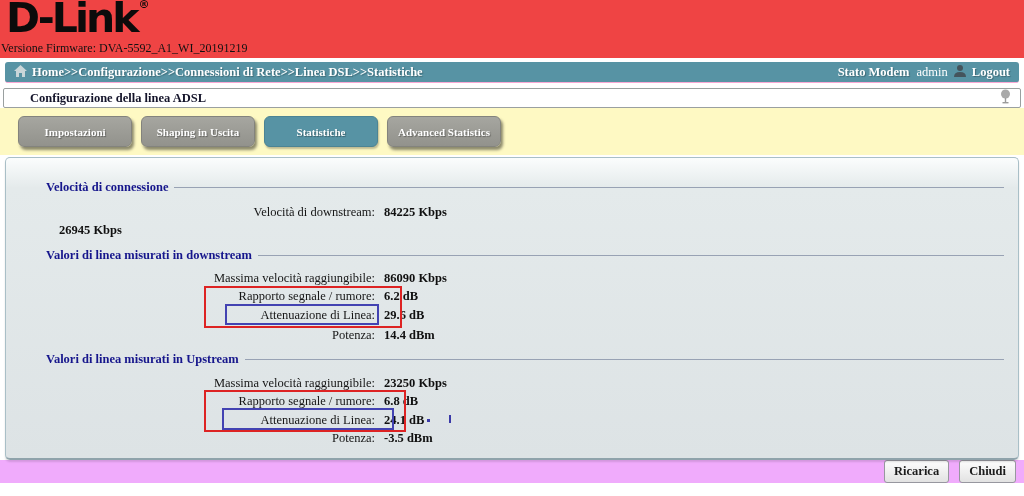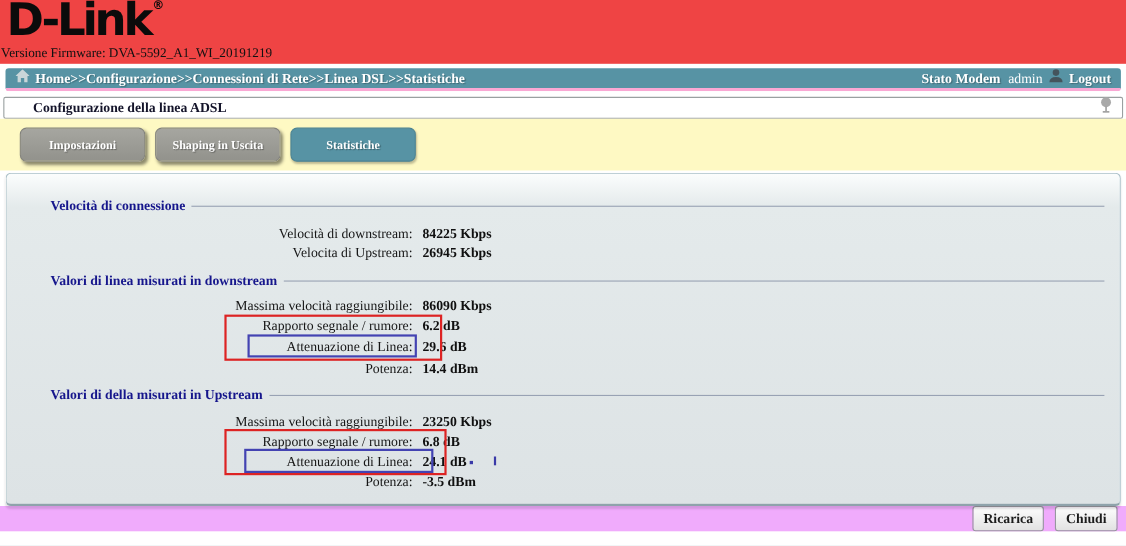--- a/index.html
+++ b/index.html
@@ -9,21 +9,21 @@
   
   .top-header { position: relative; height: 58px; background: #ef4444; }
   .logo { position: absolute; left: 6px; top: -6px;
     font-family: "DejaVu Sans", sans-serif; font-weight: 800; font-size: 41px;
     letter-spacing: -3px; color: #0b0b0b; }
   .logo sup { font-size: 11px; letter-spacing: 0; vertical-align: 24px; margin-left: 2px; }
   .firmware { position: absolute; left: 1px; top: 41px; font-size: 12px; color: #111; }
 
   
   .crumb-bar { margin: 4px 5px 0 5px; height: 21px; background: #5793a4;
-    border-radius: 3px; border-bottom: 3px solid #f9a8d4;
+    border-radius: 3px; border-bottom: 1px solid #f9a8d4;
     display: flex; align-items: center; padding: 0 9px; color: #fff; }
   .crumb-bar .crumb-text { font-size: 12.5px; font-weight: bold;
     text-shadow: 1px 1px 1px rgba(0,0,0,.28); margin-left: 5px; }
   .crumb-spacer { flex: 1; }
   .status-label, .logout-link { font-size: 12.5px; font-weight: bold;
     text-shadow: 1px 1px 1px rgba(0,0,0,.28); }
   .user-name { font-size: 12.5px; margin: 0 5px 0 7px; }
   .icon-svg { display: inline-block; vertical-align: middle; }
   .logout-link { margin-left: 5px; }
 
@@ -110,34 +110,34 @@
         <rect x="5.8" y="9" width="1.4" height="4" fill="#9a9a9a"></rect>
         <rect x="3.5" y="13" width="6" height="1.4" fill="#9a9a9a"></rect>
       </svg>
   </span>
 </div>
 
 <div class="tabs">
   <div class="tab">Impostazioni</div>
   <div class="tab">Shaping in Uscita</div>
   <div class="tab active">Statistiche</div>
+  <div class="tab">Advanced Statistics</div>
 </div>
 
 <div class="panel">
 
   <div class="sec-heading" style="top:22px">
       <span>Velocità di connessione</span>
     </div>
 
   <div class="stat-row" style="top:47px">
     <span class="lbl">Velocità di downstream:</span>
     <span class="val">84225 Kbps</span>
   </div>
   <div class="stat-row" style="top:65px">
-    <span class="lbl">Velocita di Upstream:</span>
     <span class="val">26945 Kbps</span>
   </div>
 
   <div class="sec-heading" style="top:90px">
       <span>Valori di linea misurati in downstream</span>
     </div>
 
   <div class="stat-row" style="top:113px">
     <span class="lbl">Massima velocità raggiungibile:</span>
     <span class="val">86090 Kbps</span>
@@ -149,21 +149,21 @@
   <div class="stat-row" style="top:150px">
     <span class="lbl">Attenuazione di Linea:</span>
     <span class="val">29.6 dB</span>
   </div>
   <div class="stat-row" style="top:170px">
     <span class="lbl">Potenza:</span>
     <span class="val">14.4 dBm</span>
   </div>
 
   <div class="sec-heading" style="top:194px">
-      <span>Valori di della misurati in Upstream</span>
+      <span>Valori di linea misurati in Upstream</span>
     </div>
 
   <div class="stat-row" style="top:218px">
     <span class="lbl">Massima velocità raggiungibile:</span>
     <span class="val">23250 Kbps</span>
   </div>
   <div class="stat-row" style="top:236px">
     <span class="lbl">Rapporto segnale / rumore:</span>
     <span class="val">6.8 dB</span>
   </div>

